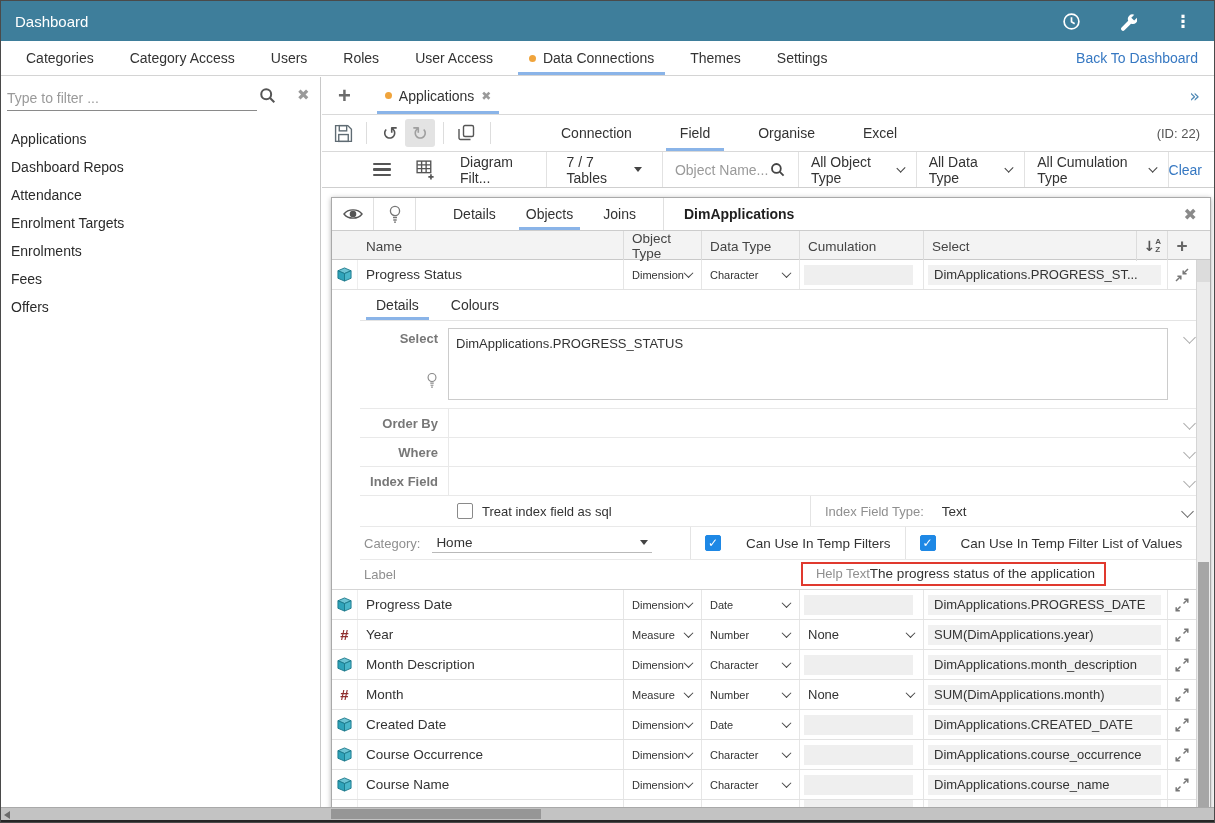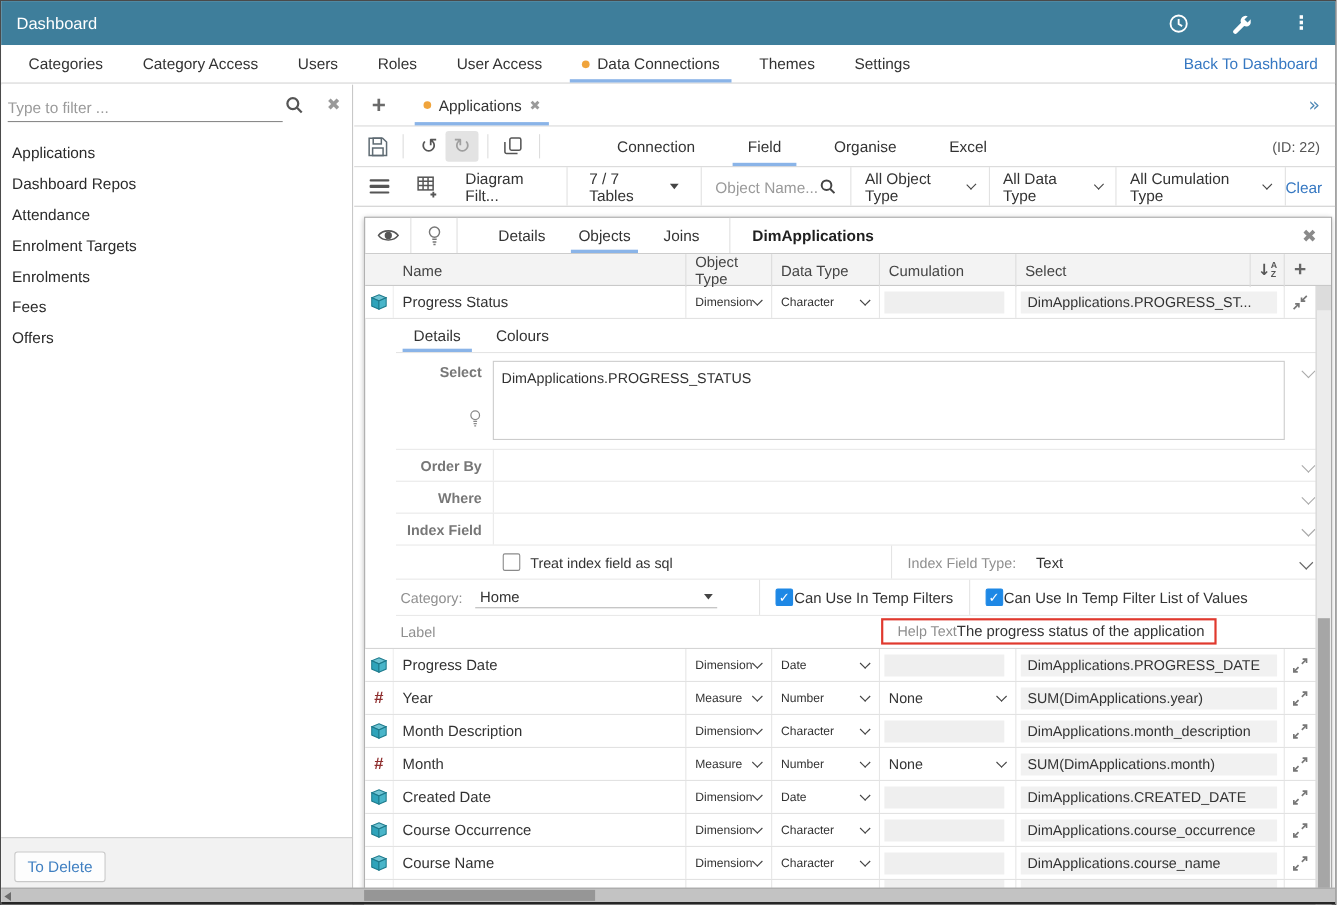--- a/index.html
+++ b/index.html
@@ -48,21 +48,21 @@
   .ic-btn { width:30px; height:28px; display:flex; align-items:center; justify-content:center; cursor:pointer; }
   .uglyph { font-family:"DejaVu Sans",sans-serif; font-size:19px; color:#555; line-height:1; }
   .uglyph.dis { color:#9f9f9f; }
   .redo-box { background:#e3e3e3; border-radius:3px; }
   .vsep { width:1px; height:22px; background:#ddd; margin:0 8px; }
   .tb-tabs { display:flex; margin-left:38px; height:100%; }
   .tb-tab { position:relative; display:flex; align-items:center; padding:0 24px; font-size:14px; color:#333; cursor:pointer; }
   .tb-tab.active::after { content:""; position:absolute; left:10px; right:10px; bottom:0; height:3px; background:#8ab4e8; }
   .id-label { margin-left:auto; padding-right:14px; font-size:13px; color:#555; }
 
-  .filterbar { height:36px; border-bottom:1px solid #cfcfcf; display:flex; align-items:center; font-size:14px; color:#333; }
+  .filterbar { height:36px; border-bottom:1px solid #cfcfcf; display:flex; align-items:center; font-size:14px; color:#333;padding-left:37px; }
   .fseg { display:flex; align-items:center; height:100%; padding:0 12px; border-right:1px solid #e2e2e2; cursor:pointer; }
   .fseg.noborder { border-right:none; }
   .ham { display:flex; flex-direction:column; gap:3px; }
   .ham div { width:18px; height:2.5px; background:#555; border-radius:1px; }
   .tri { width:0; height:0; border-left:4px solid transparent; border-right:4px solid transparent; border-top:5px solid #444; margin-left:10px; }
   .chev { width:7px; height:7px; border-right:1.7px solid #444; border-bottom:1.7px solid #444; transform:rotate(45deg) translate(-1px,-1px); margin-left:9px; display:inline-block; }
   .obj-input { border:none; outline:none; width:95px; font-size:14px; color:#555; font-family:"Liberation Sans",sans-serif; }
   .obj-input::placeholder { color:#9a9a9a; }
   .clear-link { margin-left:auto; padding-right:12px; color:#3678c2; cursor:pointer; }
 
@@ -119,21 +119,21 @@
   .sqlrow { height:31px; }
   .sql-left { display:flex; align-items:center; gap:9px; width:450px; padding-left:97px; color:#333; }
   .sql-right { flex:1; display:flex; align-items:center; border-left:1px solid #e4e4e4; align-self:stretch; padding-left:14px; }
   .graylbl { color:#8f8f8f; font-size:13px; }
   .sql-right .val { margin-left:18px; color:#333; font-size:13.5px; }
   .sql-right .vchev { margin-left:auto; margin-right:18px; border-color:#666; }
   .catrow { height:33px; }
   .cat-left { display:flex; align-items:center; width:330px; padding-left:4px; flex-shrink:0; }
   .cat-dd { display:flex; align-items:center; border-bottom:1px solid #b9b9b9; width:220px; margin-left:12px; padding:2px 4px; cursor:pointer; color:#333; font-size:13.5px; }
   .cat-dd .tri { margin-left:auto; }
-  .cbseg { display:flex; align-items:center; gap:1px; padding:0 14px; border-left:1px solid #e4e4e4; align-self:stretch; color:#333; font-size:13.5px; }
+  .cbseg { display:flex; align-items:center; gap:25px; padding:0 14px; border-left:1px solid #e4e4e4; align-self:stretch; color:#333; font-size:13.5px; }
   .labelrow { height:28px; border-bottom:none; }
   .labelrow .graylbl { padding-left:4px; }
   .helpbox { display:flex; align-items:flex-start; gap:0; border:2px solid #e0392e; padding:2px 9px 3px 9px; margin-left:auto; margin-right:104px; }
   .helpbox .val { color:#333; font-size:13.5px; }
 
   .partial { height:8px; overflow:hidden; border-bottom:none; }
 
   
   .vscroll { position:absolute; right:0; top:62px; bottom:0; width:14px; background:#ececec; border-left:1px solid #d5d5d5; }
   .vscroll .cap { position:absolute; top:0; left:0; right:0; height:22px; background:#dcdcdc; }
@@ -210,23 +210,20 @@
     </div>
     <div class="side-list">
       <div class="side-item">Applications</div>
       <div class="side-item">Dashboard Repos</div>
       <div class="side-item">Attendance</div>
       <div class="side-item">Enrolment Targets</div>
       <div class="side-item">Enrolments</div>
       <div class="side-item">Fees</div>
       <div class="side-item">Offers</div>
     </div>
-    <div class="side-footer">
-      <button class="btn-delete">To Delete</button>
-    </div>
   </div>
 
   <div class="workspace">
 
     <div class="tabstrip">
       <span class="plus-btn">+</span>
       <div class="doc-tab">
         <span class="bullet"></span>
         <span class="lbl">Applications</span>
         <span class="x">✖</span>

